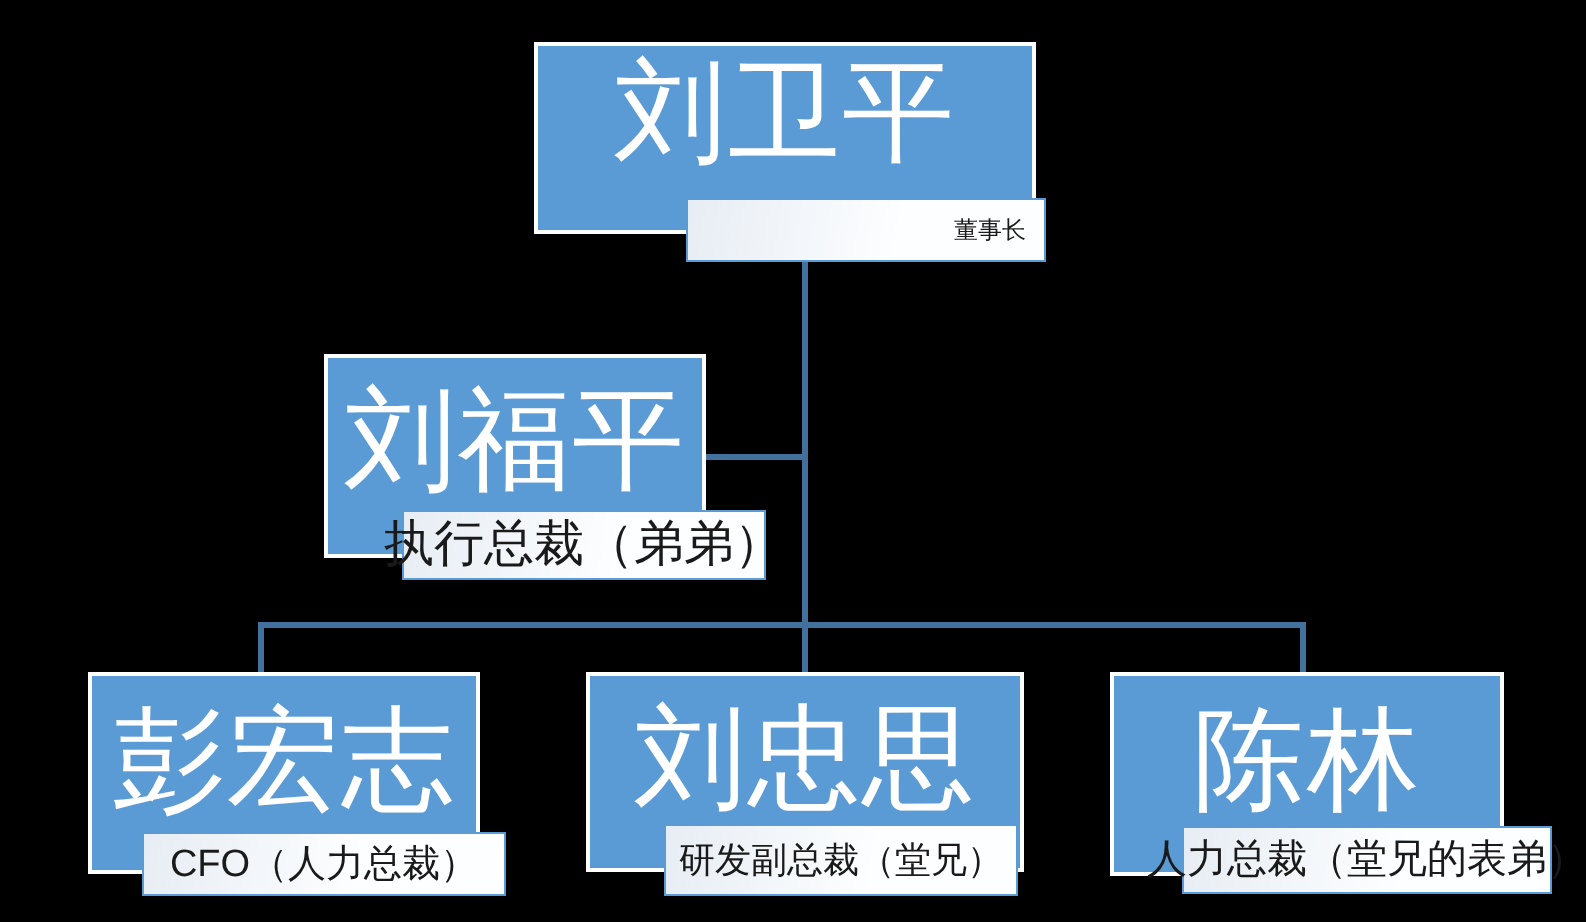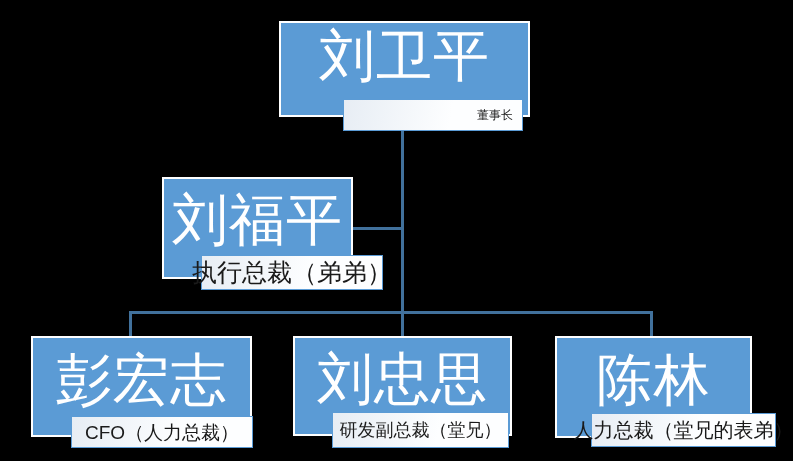--- a/index.html
+++ b/index.html
@@ -20,23 +20,23 @@
   .node .name{white-space:nowrap;letter-spacing:1px;}
   
   .role{
     position:absolute;z-index:3;box-sizing:border-box;
     background:linear-gradient(100deg,#e7edf4 0%,#fdfeff 60%);
     border:1.5px solid #5B9BD5;
     display:flex;align-items:center;justify-content:center;
     color:#1a1a1a;line-height:1;white-space:nowrap;
   }
   
-  #node-chairman      {left:279px;top:21px; width:251px;height:96px; padding-bottom:26px;font-size:56px;}
+  #node-chairman      {left:267px;top:21px; width:251px;height:96px; padding-bottom:26px;font-size:56px;}
   #node-exec-president{left:162px;top:177px;width:191px;height:102px;padding-bottom:16px;font-size:56px;}
-  #node-cfo           {left:31px; top:336px;width:221px;height:101px;padding-bottom:14px;font-size:56px;align-items:center;}
+  #node-cfo           {left:44px; top:336px;width:196px;height:101px;padding-bottom:14px;font-size:56px;align-items:center;}
   #node-rd-vp         {left:293px;top:336px;width:219px;height:100px;padding-bottom:14px;font-size:56px;}
   #node-hr-president  {left:555px;top:336px;width:197px;height:102px;padding-bottom:14px;font-size:56px;}
 
   #role-chairman      {left:343px;top:99px; width:180px;height:32px;font-size:12px;justify-content:flex-end;padding-right:9px;}
   #role-exec-president{left:201px;top:255px;width:182px;height:35px;font-size:25px;}
   #role-cfo           {left:71px; top:416px;width:182px;height:32px;font-size:19px;}
   #role-rd-vp         {left:332px;top:412px;width:177px;height:36px;font-size:18px;}
   #role-hr-president  {left:591px;top:413px;width:185px;height:34px;font-size:20px;}
 
   #conn-trunk     {left:401px;top:130px;width:3px;  height:184px;}

